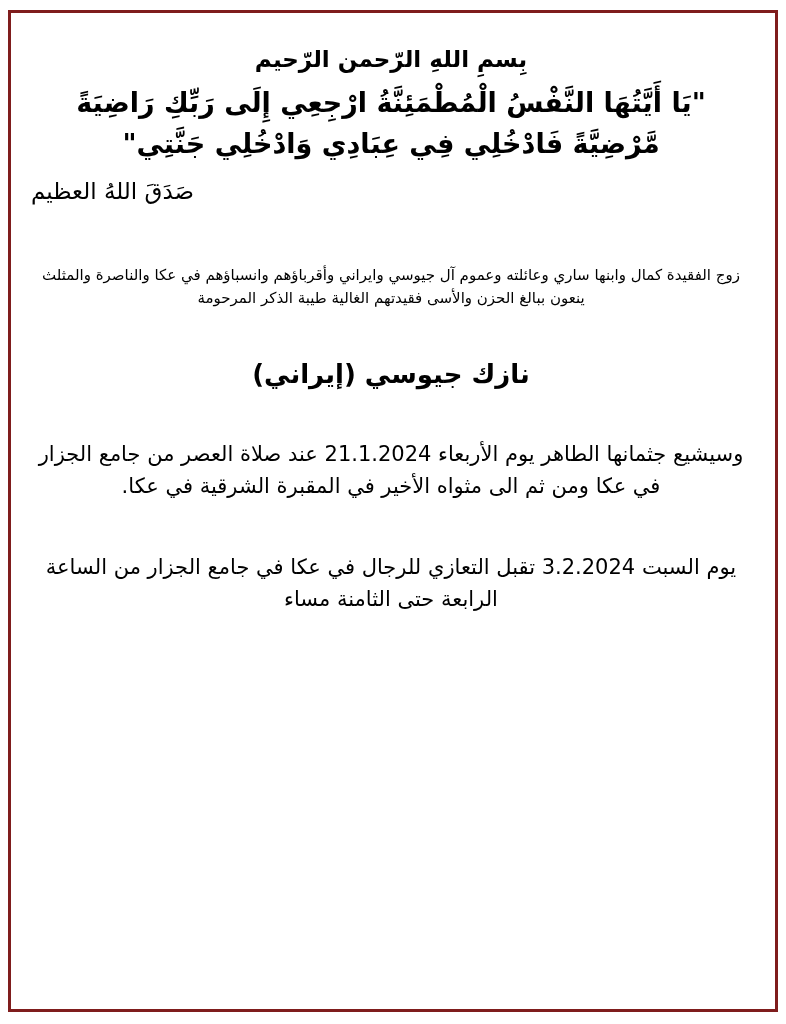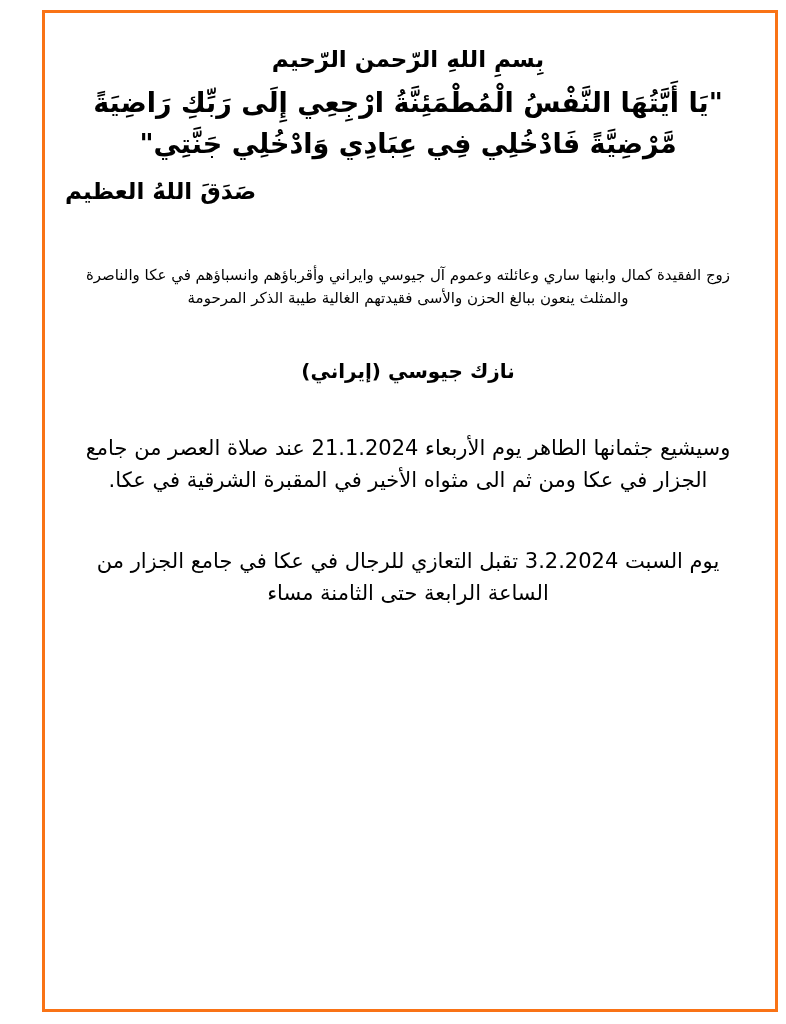--- a/index.html
+++ b/index.html
@@ -14,55 +14,54 @@
     font-family: "DejaVu Sans", sans-serif;
     color: #000000;
     overflow: hidden;
   }
   .page {
     position: absolute;
     top: 10px;
     left: 8px;
     right: 8px;
     bottom: 12px;
-    border: 3px solid #f97316;
+    border: 3px solid #7f1d1d;
     box-sizing: border-box;
     padding: 24px 24px 10px 20px;
     direction: rtl;
     text-align: center;
     background: #ffffff;
-    margin-left: 34px;
   }
   .basmala {
     font-size: 23px;
     font-weight: bold;
     margin: 6px 0 0 0;
     line-height: 1.4;
   }
   .quran-verse {
     font-size: 27px;
     font-weight: bold;
     line-height: 1.5;
     margin: 8px auto 0 auto;
     max-width: 700px;
   }
   .sadaqa {
     font-size: 23px;
-    font-weight: bold;
+    font-weight: normal;
     text-align: left;
     margin: 14px 0 0 0;
   }
   .announcement {
     font-size: 15px;
     line-height: 1.5;
     margin: 60px auto 0 auto;
     max-width: 716px;
   }
   .deceased-name {
-    font-size: 20px;
+    font-size: 26px;
     font-weight: bold;
     margin: 50px 0 0 0;
   }
   .kunya {
     font-size: 21px;
     margin: 17px 0 0 0;
   }
   .passing {
     font-size: 21px;
     line-height: 1.5;

